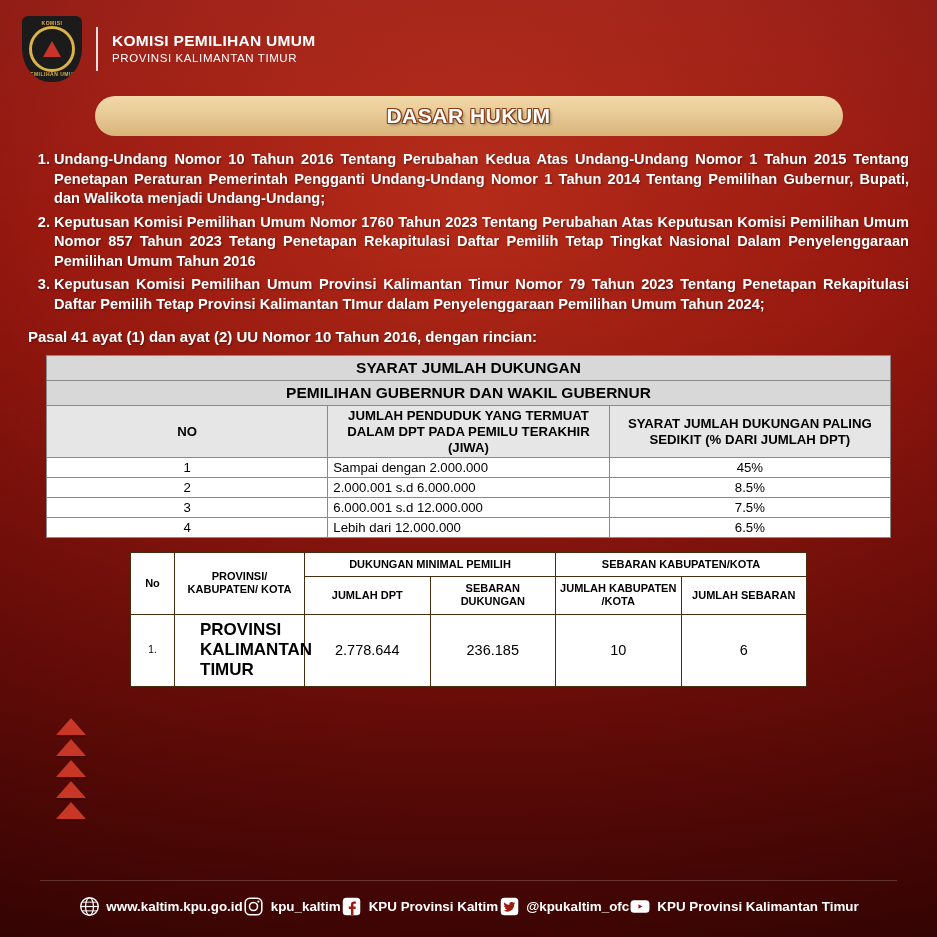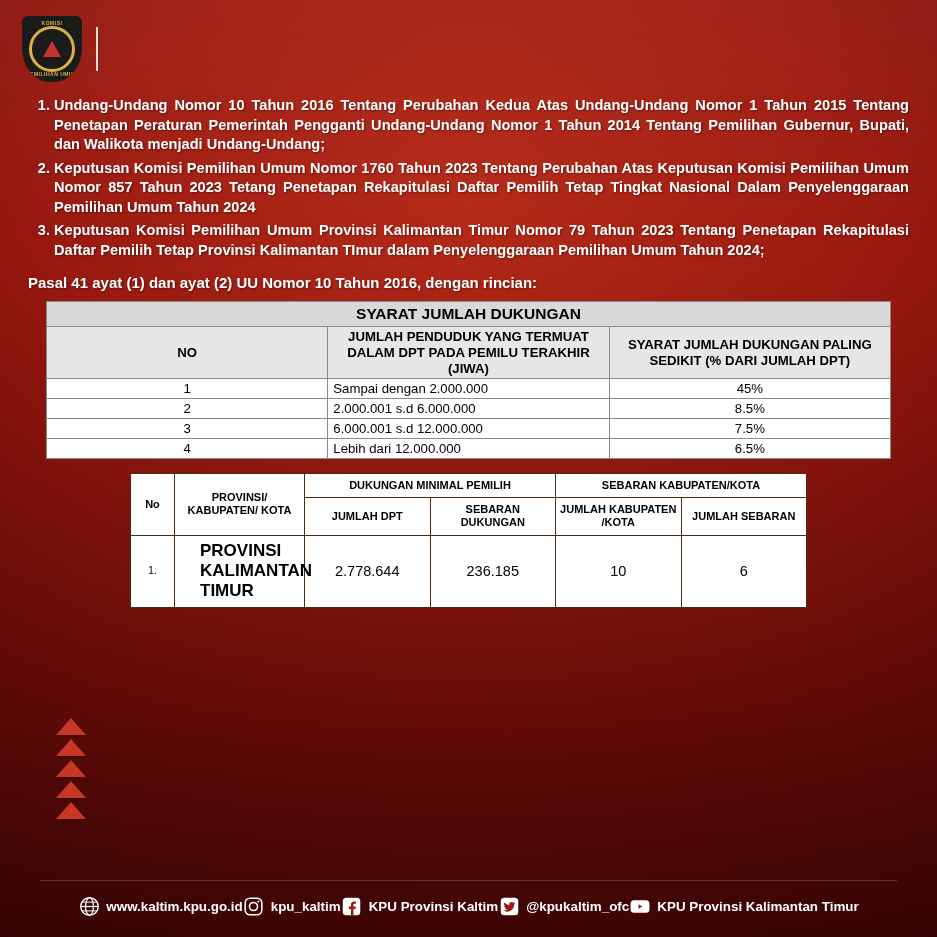--- a/index.html
+++ b/index.html
@@ -202,39 +202,51 @@
     <div class="logo-wrap">
       <div class="logo-shield">
         <div class="logo-txt-top">KOMISI</div>
         <div class="logo-ring">
           <div class="logo-bird"></div>
         </div>
         <div class="logo-txt-bot">PEMILIHAN UMUM</div>
       </div>
     </div>
     <div class="vbar"></div>
-  </div>
-
-
+    <div class="org">
+      <div class="l1">KOMISI PEMILIHAN UMUM</div>
+      <div class="l2">PROVINSI KALIMANTAN TIMUR</div>
+    </div>
+  </div>
+
+
+  <div class="pill-wrap">
+    <div class="pill">
+      <span>DASAR HUKUM</span>
+    </div>
+  </div>
 
   <div class="legal">
     <ol>
       <li>Undang-Undang Nomor 10 Tahun 2016 Tentang Perubahan Kedua Atas Undang-Undang Nomor 1 Tahun 2015 Tentang Penetapan Peraturan Pemerintah Pengganti Undang-Undang Nomor 1 Tahun 2014 Tentang Pemilihan Gubernur, Bupati, dan Walikota menjadi Undang-Undang;</li>
-      <li>Keputusan Komisi Pemilihan Umum Nomor 1760 Tahun 2023 Tentang Perubahan Atas Keputusan Komisi Pemilihan Umum Nomor 857 Tahun 2023 Tetang Penetapan Rekapitulasi Daftar Pemilih Tetap Tingkat Nasional Dalam Penyelenggaraan Pemilihan Umum Tahun 2024</li>
+      <li>Keputusan Komisi Pemilihan Umum Nomor 1760 Tahun 2023 Tentang Perubahan Atas Keputusan Komisi Pemilihan Umum Nomor 857 Tahun 2023 Tetang Penetapan Rekapitulasi Daftar Pemilih Tetap Tingkat Nasional Dalam Penyelenggaraan Pemilihan Umum Tahun 2016</li>
       <li>Keputusan Komisi Pemilihan Umum Provinsi Kalimantan Timur Nomor 79 Tahun 2023 Tentang Penetapan Rekapitulasi Daftar Pemilih Tetap Provinsi Kalimantan TImur dalam Penyelenggaraan Pemilihan Umum Tahun 2024;</li>
     </ol>
   </div>
 
   <div class="pasal">Pasal 41 ayat (1) dan ayat (2) UU Nomor 10 Tahun 2016, dengan rincian:</div>
 
   <div class="tbl-wrap">
     <table class="t1">
       <tbody>
           <tr>
         <td class="hdr" colspan="3">SYARAT JUMLAH DUKUNGAN</td>
+      </tr>
+      <tr>
+        <td class="hdr" colspan="3">PEMILIHAN GUBERNUR DAN WAKIL GUBERNUR</td>
       </tr>
       <tr>
         <td class="colhdr" style="width:36px">NO</td>
         <td class="colhdr" style="width:46%">JUMLAH PENDUDUK YANG TERMUAT DALAM DPT PADA PEMILU TERAKHIR (JIWA)</td>
         <td class="colhdr">SYARAT JUMLAH DUKUNGAN PALING SEDIKIT (% DARI JUMLAH DPT)</td>
       </tr>
       <tr>
         <td class="num">1</td>
         <td>Sampai dengan 2.000.000</td>
         <td class="pct">45%</td>

